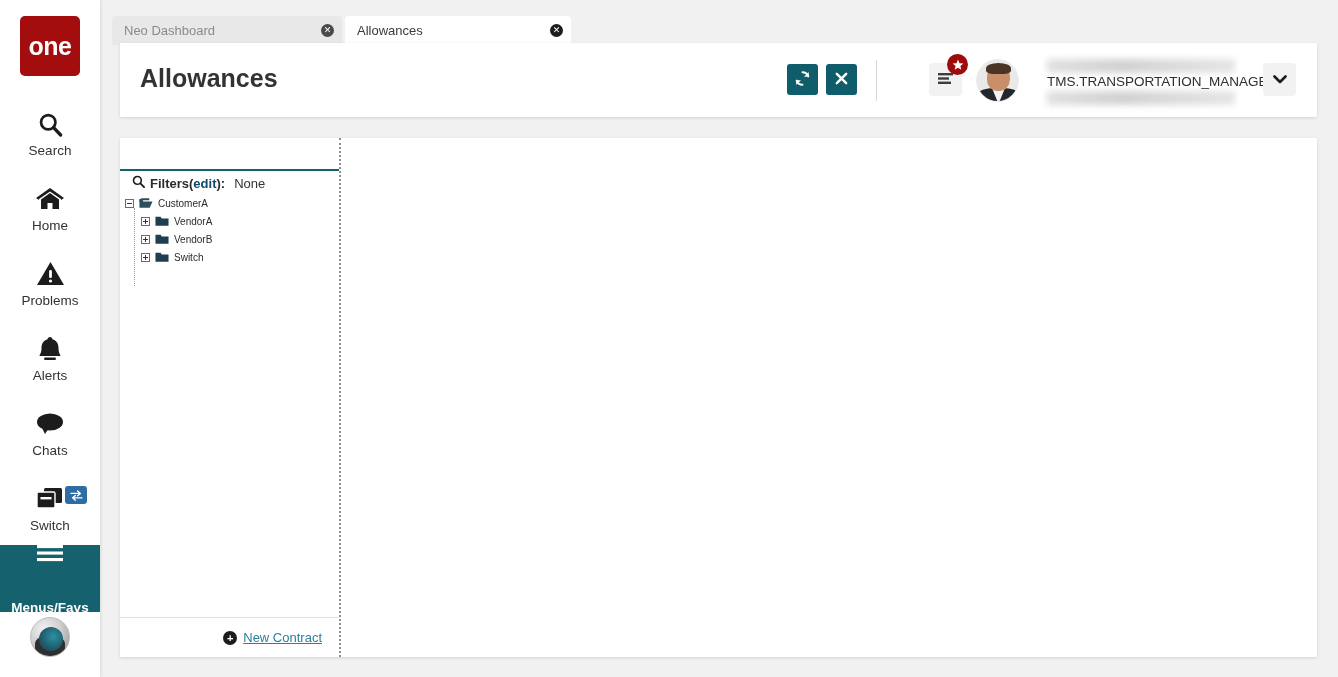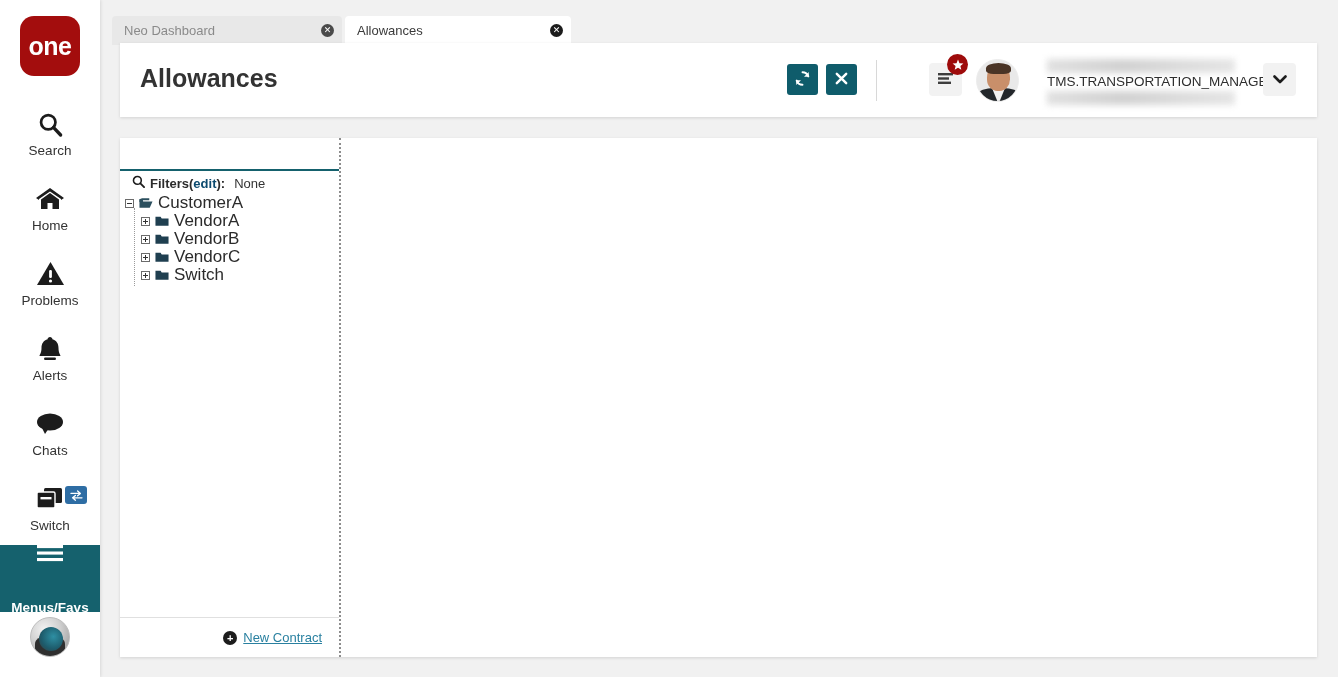--- a/index.html
+++ b/index.html
@@ -16,21 +16,21 @@
     position: absolute; left: 0; top: 0;
     width: 100px; height: 677px;
     background: #ffffff;
     box-shadow: 1px 0 3px rgba(0,0,0,0.10);
     z-index: 20;
   }
   #logo {
     position: absolute; left: 20px; top: 16px;
     width: 60px; height: 60px;
     background: #a30d0d;
-    border-radius: 14px;
+    border-radius: 5px;
     display: flex; align-items: center; justify-content: center;
   }
   #logo span {
     color: #fff; font-size: 25px; font-weight: 600;
     letter-spacing: -0.5px; line-height: 1;
   }
   .rail-item {
     position: absolute; left: 0; width: 100px;
     height: 75px;
     display: flex; flex-direction: column;
@@ -218,21 +218,21 @@
   }
   #filters-row .f-label { font-weight: bold; margin-left: 5px; }
   #filters-row .f-edit { color: #0c4a6e; font-weight: bold; text-decoration: none; cursor: pointer; }
   #filters-row .f-paren { font-weight: bold; }
   #filters-row .f-value { margin-left: 9px; color: #333; }
 
   #tree { position: absolute; left: 5px; top: 56px; width: 214px; }
   .tree-row {
     display: flex; align-items: center;
     height: 18px; margin-bottom: 0px;
-    font-size: 17px; color: #2b2b2b;
+    font-size: 10px; color: #2b2b2b;
     cursor: pointer;
   }
   .tree-row.child { padding-left: 16px; }
   .tbox {
     width: 9px; height: 9px;
     border: 1px solid #6b6b6b;
     background: #fff;
     position: relative;
     margin-right: 5px;
     flex: none;
@@ -498,29 +498,20 @@
       <div class="tree-row child">
         <span class="tbox plus"></span>
         <span class="tfolder">
           <svg width="14" height="12" viewBox="0 0 15 12">
               <path d="M0.5 1.5 L6 1.5 L7.2 3.4 L14.5 3.4 L14.5 11 L0.5 11 Z" fill="#1f3f50"></path>
             </svg>
         </span>
         <span class="tlabel">VendorB</span>
       </div>
 
-      <div class="tree-row child">
-        <span class="tbox plus"></span>
-        <span class="tfolder">
-          <svg width="14" height="12" viewBox="0 0 15 12">
-              <path d="M0.5 1.5 L6 1.5 L7.2 3.4 L14.5 3.4 L14.5 11 L0.5 11 Z" fill="#1f3f50"></path>
-            </svg>
-        </span>
-        <span class="tlabel">VendorC</span>
-      </div>
 
       <div class="tree-row child">
         <span class="tbox plus"></span>
         <span class="tfolder">
           <svg width="14" height="12" viewBox="0 0 15 12">
               <path d="M0.5 1.5 L6 1.5 L7.2 3.4 L14.5 3.4 L14.5 11 L0.5 11 Z" fill="#1f3f50"></path>
             </svg>
         </span>
         <span class="tlabel">Switch</span>
       </div>

